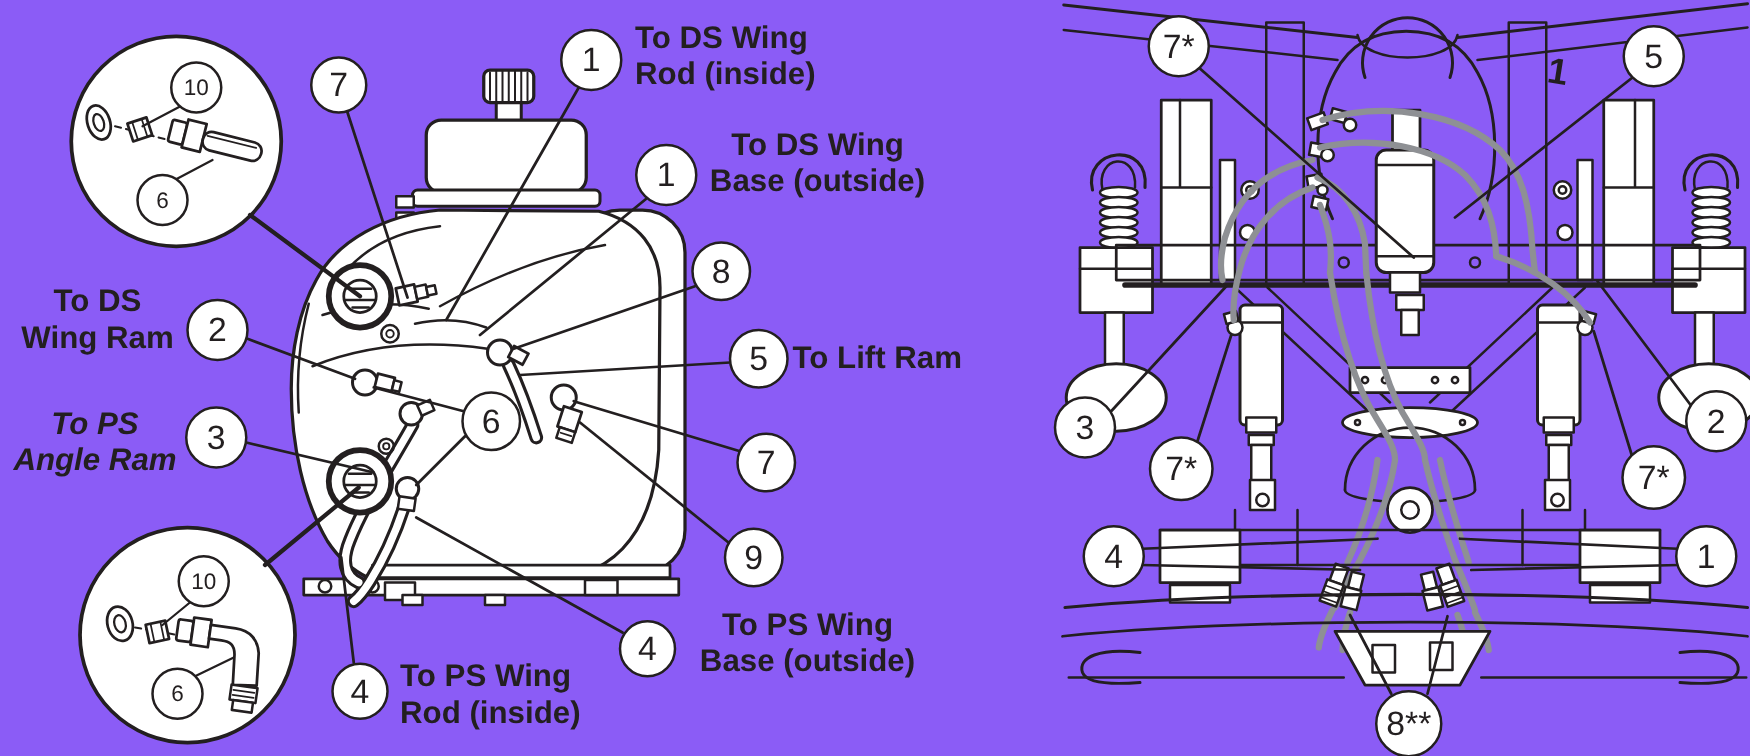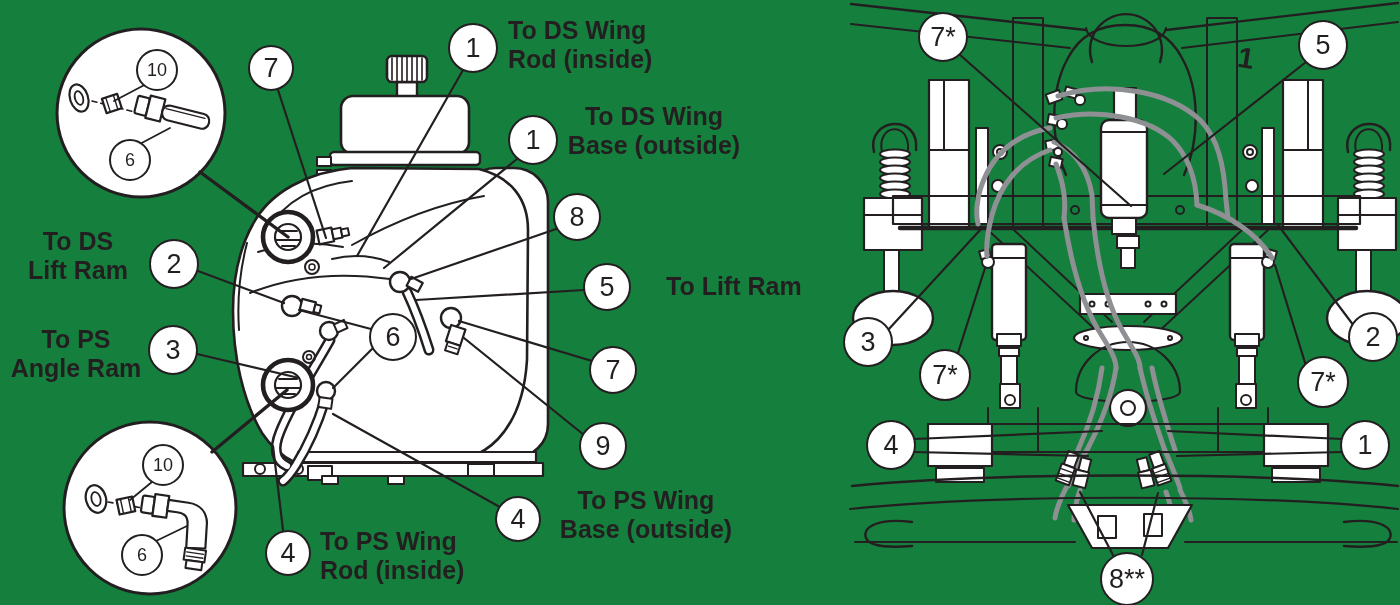--- a/index.html
+++ b/index.html
@@ -1,16 +1,16 @@
 <!DOCTYPE html>
 <html><head>
 <meta charset="utf-8">
 <style>
   html,body{margin:0;padding:0;background:#ffffff;}
-  #stage{position:relative;width:1400px;height:605px;background:#15803d;overflow:hidden;
+  #stage{position:relative;width:1400px;height:605px;background:#8b5cf6;overflow:hidden;
          font-family:"Liberation Sans",sans-serif;color:#231f20;}
   #lineart{position:absolute;left:0;top:0;z-index:1;}
   .callout{position:absolute;box-sizing:border-box;border:2.6px solid #231f20;border-radius:50%;
            background:#fff;display:flex;align-items:center;justify-content:center;
            font-size:27px;font-weight:400;color:#231f20;z-index:3;line-height:1;}
   .callout.small{font-size:18px;}
   .lbl{position:absolute;font-weight:bold;font-size:25px;line-height:1.16;color:#231f20;
        white-space:pre-line;z-index:2;}
   .center{text-align:center;}
   .mark{position:absolute;font-size:29px;font-weight:700;z-index:2;transform:rotate(9deg);}
@@ -379,23 +379,23 @@
       <path d="M 1113,555 L 1080,492 M 1142,555 L 1158,493"></path>
     </g>
   </g>
 </svg>
 
 <div class="lbl" style="left:508px;top:16px;">To DS Wing
 Rod (inside)</div>
 <div class="lbl center" style="left:556px;top:102px;width:196px;">To DS Wing
 Base (outside)</div>
 <div class="lbl center" style="left:0px;top:227px;width:156px;">To DS
-Lift Ram</div>
-<div class="lbl" style="left:634px;top:272px;margin-left:32px;">To Lift Ram</div>
-<div class="lbl center" style="left:0px;top:325px;width:152px;">To PS
+Wing Ram</div>
+<div class="lbl" style="left:634px;top:272px;">To Lift Ram</div>
+<div class="lbl center" style="left:0px;top:325px;width:152px;font-style:italic;">To PS
 Angle Ram</div>
 <div class="lbl center" style="left:544px;top:486px;width:204px;">To PS Wing
 Base (outside)</div>
 <div class="lbl" style="left:320px;top:527px;">To PS Wing
 Rod (inside)</div>
 
 <div class="mark" style="left:1238px;top:42px;">1</div>
 
 <div class="callout small" style="left:136px;top:49px;width:42px;height:42px;">10</div>
 <div class="callout small" style="left:109px;top:139px;width:42px;height:42px;">6</div>

